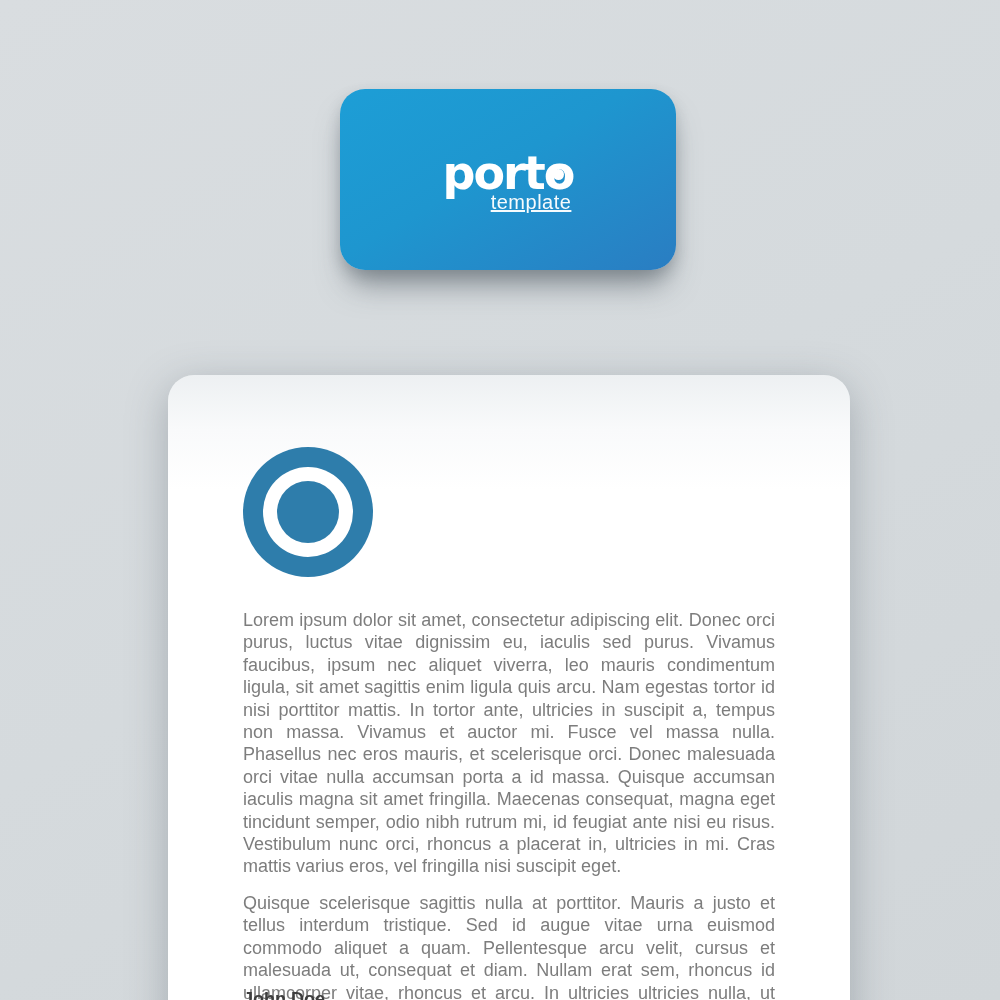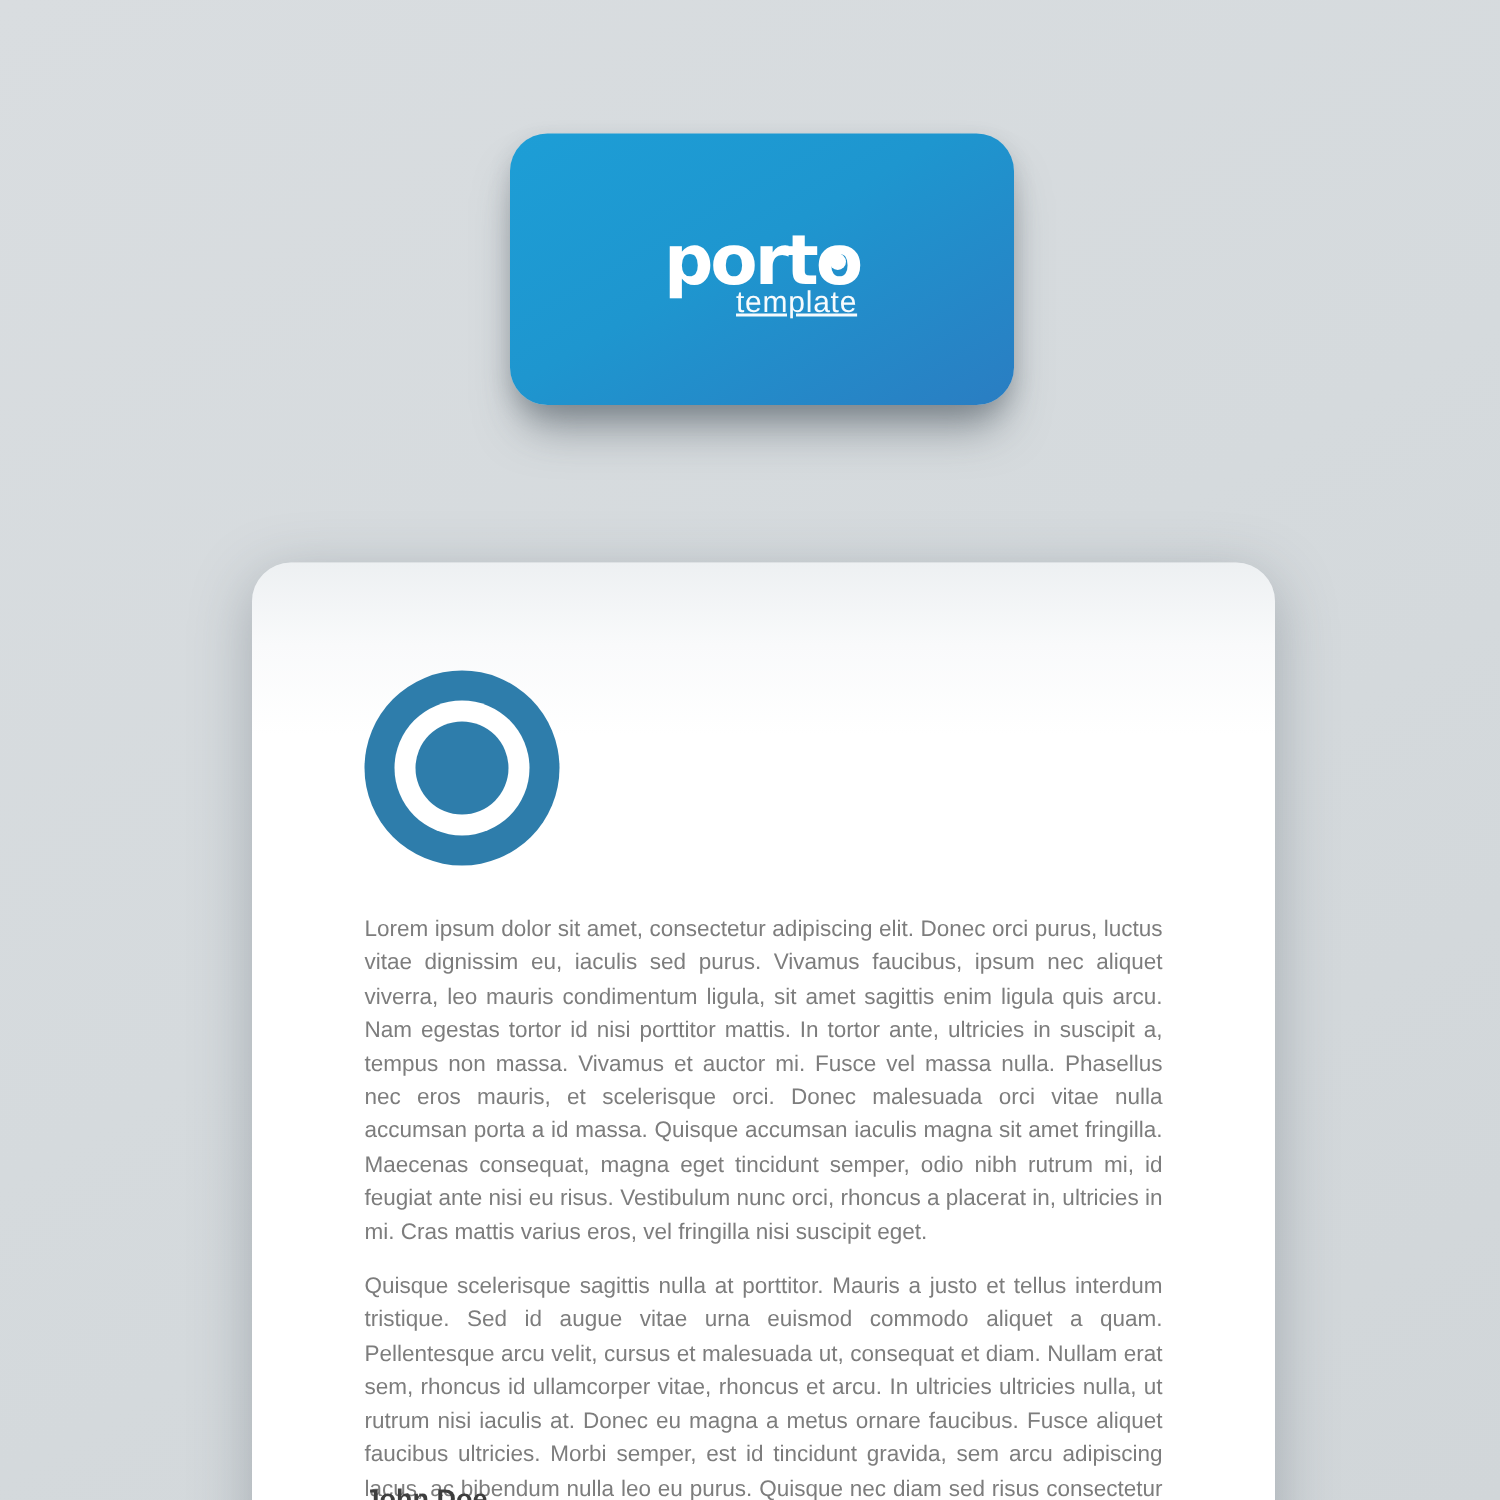--- a/index.html
+++ b/index.html
@@ -109,21 +109,21 @@
   }
   .salutation {
     margin-top: 29px;
     font-size: 18px;
     letter-spacing: 0.2px;
     color: #3e3e3e;
   }
   .para {
     width: 532px;
     margin: 32px 0 0 0;
-    font-size: 15px;
+    font-size: 18px;
     line-height: 22.4px;
     text-align: justify;
     color: #7d7d7d;
   }
   .para + .para {
     margin-top: 14px;
   }
   .signature {
     position: absolute;
     left: 75px;

